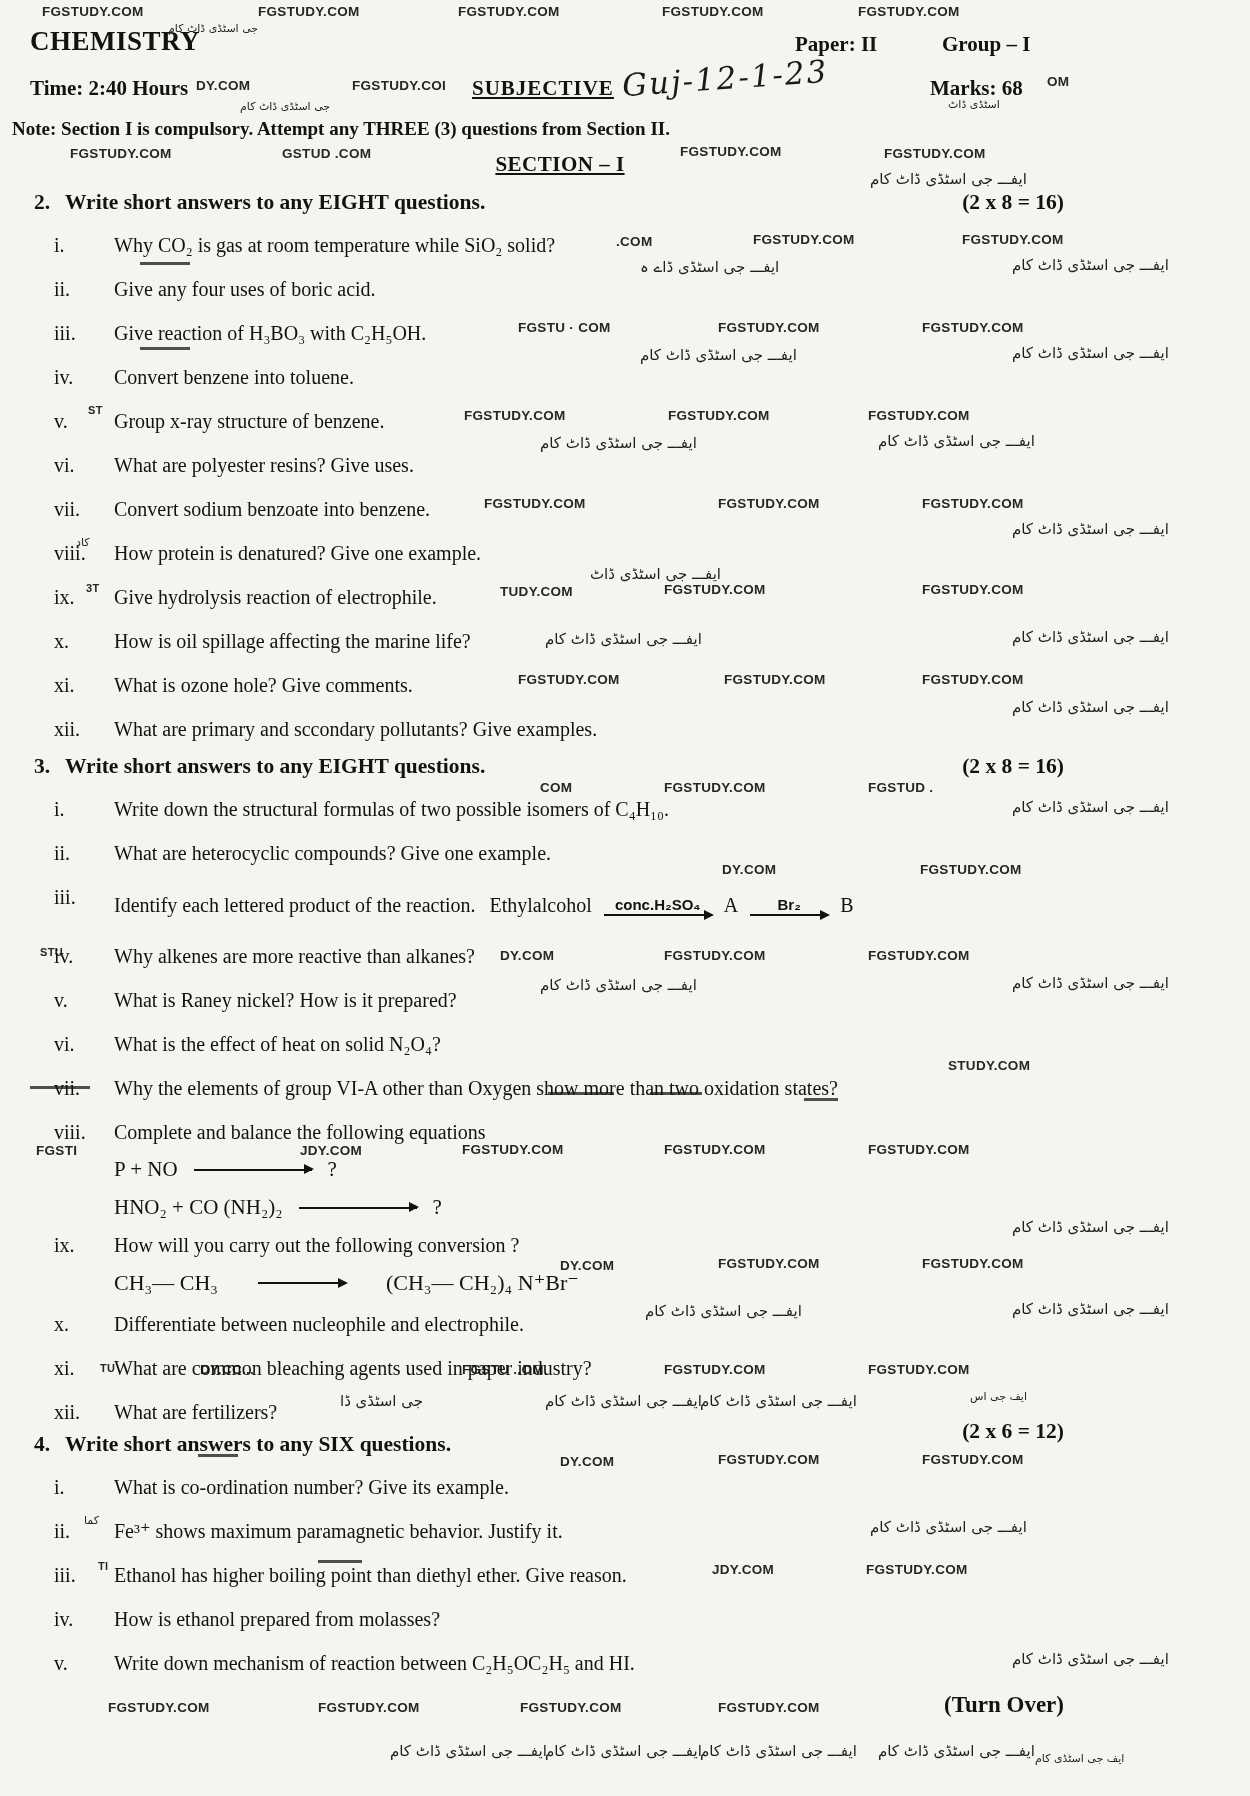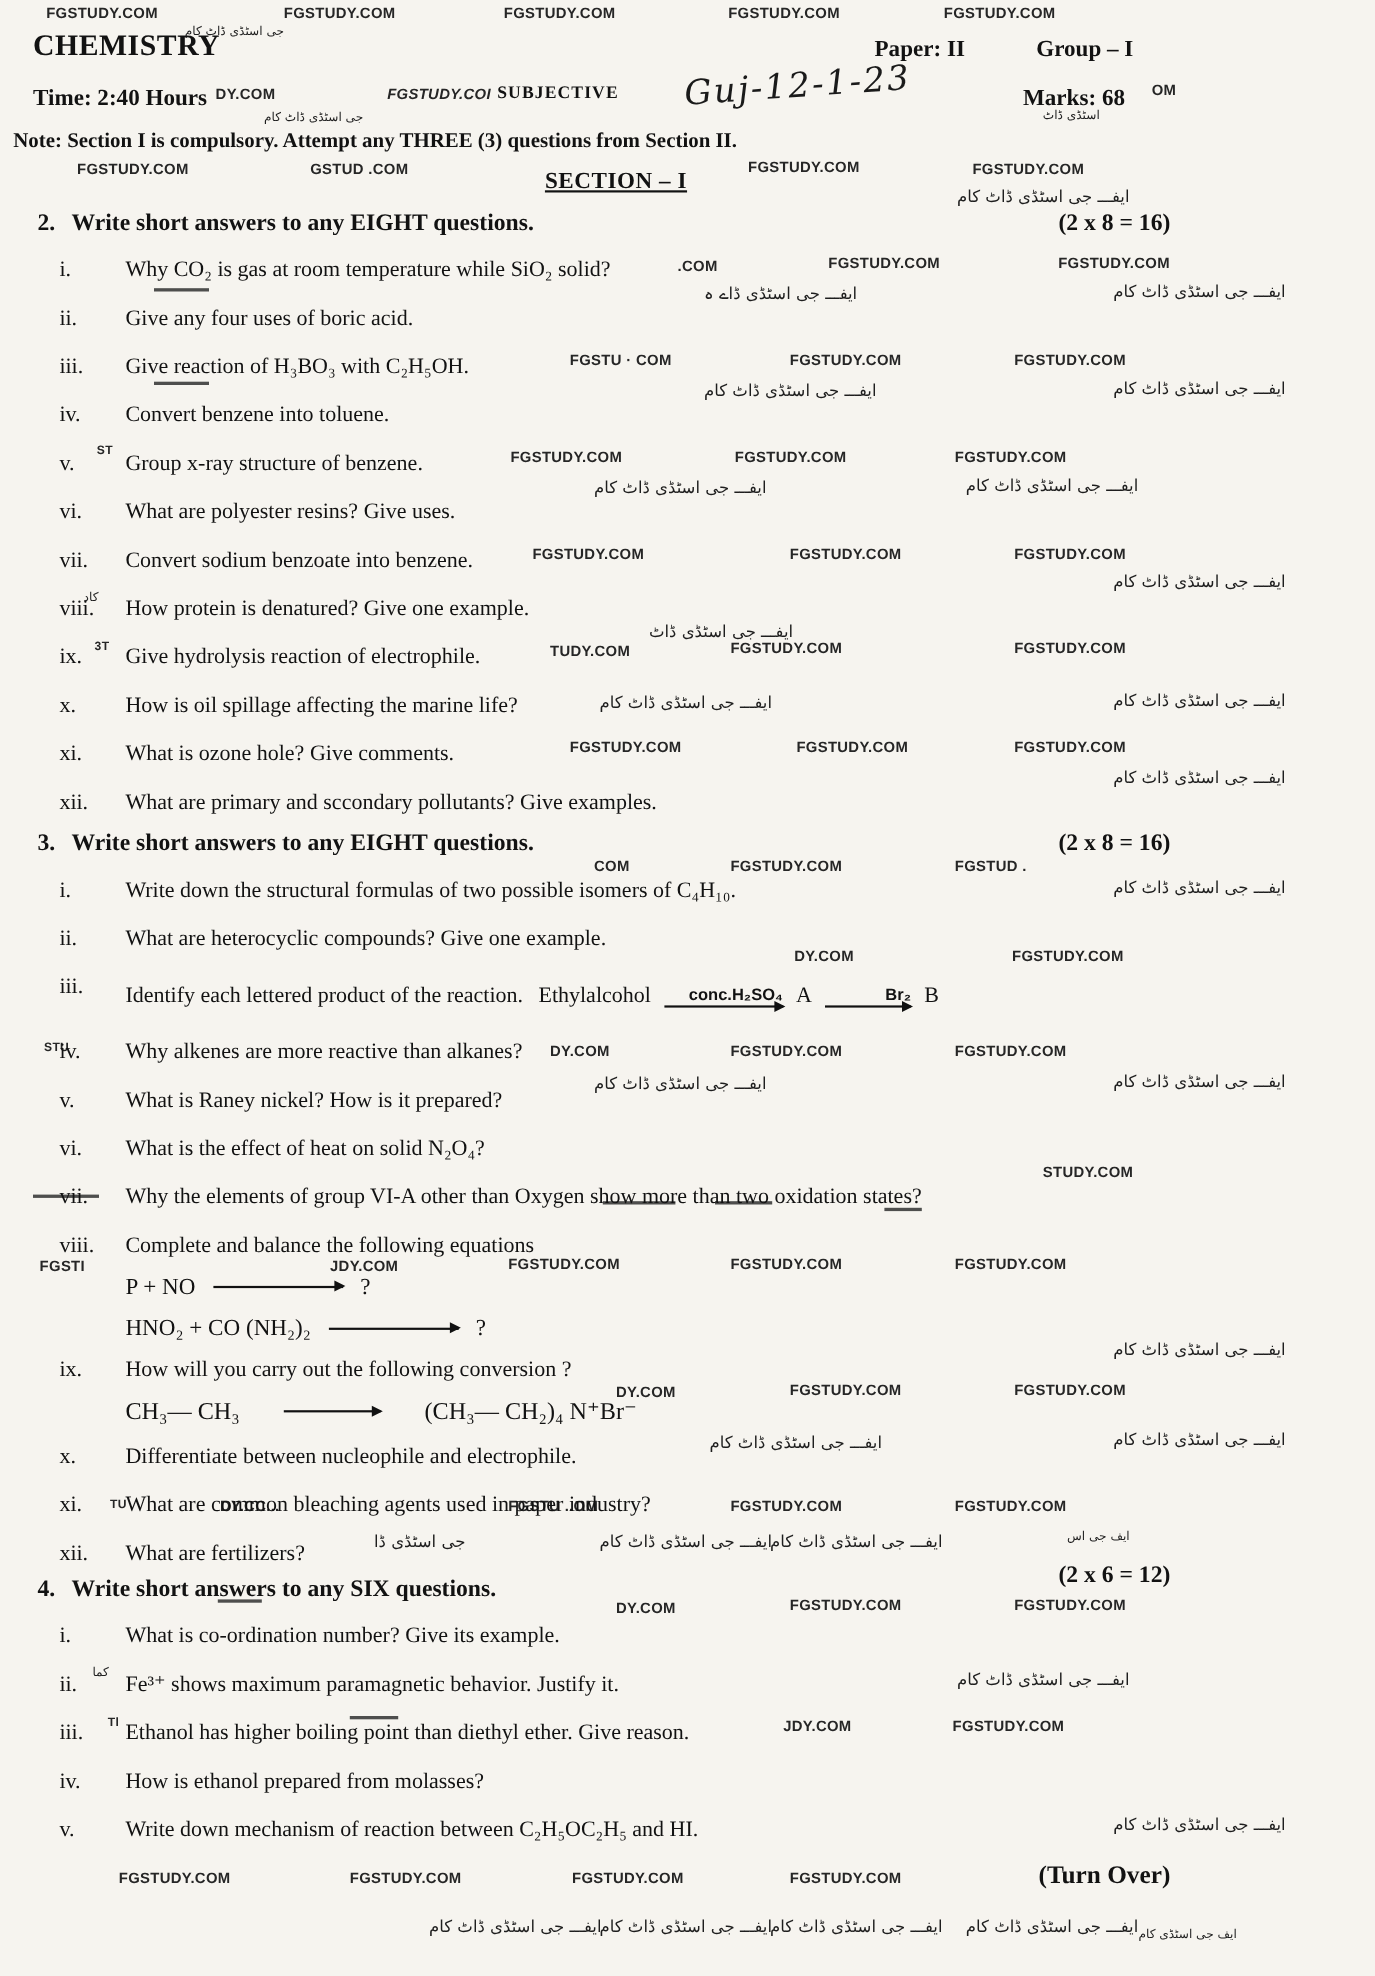--- a/index.html
+++ b/index.html
@@ -24,42 +24,42 @@
   .wm-sm { font-size:11px; }
   .scan-mark { position:absolute; height:2.5px; background:#303030; opacity:.85; }
   
   .content { position:absolute; inset:0; z-index:2; }
   .abs { position:absolute; }
   .subject { left:30px; top:26px; font-size:27px; font-weight:700; letter-spacing:.5px; }
   .class-line { left:330px; top:32px; font-size:21px; font-weight:700; }
   .paper-no { left:795px; top:32px; font-size:21px; font-weight:700; }
   .group { left:942px; top:32px; font-size:21px; font-weight:700; }
   .time { left:30px; top:76px; font-size:21px; font-weight:700; }
-  .subjective { left:452px; top:76px; font-size:16px; font-weight:700; letter-spacing:1px; }
+  .subjective { left:472px; top:76px; font-size:21px; font-weight:700; letter-spacing:1px;text-decoration:underline; }
   .handwriting {
     left:622px; top:60px; font-size:31px; font-style:italic; color:#1a1a1a;
     font-family:"DejaVu Serif",serif; transform:rotate(-4deg); letter-spacing:2px;
   }
   .marks { left:930px; top:76px; font-size:21px; font-weight:700; }
   .note { left:12px; top:118px; font-size:19px; font-weight:700; }
   .section-title { left:0; top:152px; width:1120px; text-align:center;
     font-size:21px; font-weight:700; text-decoration:underline; letter-spacing:.5px; }
   .qsection { position:absolute; left:0; width:100%; }
   .q2 { top:188px; } .q3 { top:752px; } .q4 { top:1430px; }
   .qhead { display:flex; align-items:flex-start; padding-left:34px; padding-right:186px;
     font-size:21.5px; font-weight:700; line-height:28px; margin-bottom:16px; }
   .qhead .qnum { width:31px; }
   .qhead .qmarks { margin-left:auto; white-space:nowrap; }
   .q4 .qmarks { transform:translateY(-13px);text-align:right; }
   .item { display:flex; font-size:20px; line-height:27px; margin-bottom:17px; }
   .item .rn { width:60px; margin-left:54px; }
   .item .itext { flex:1; }
   .reaction-line { display:flex; align-items:center; flex-wrap:nowrap; }
   .rx-gap { margin-left:14px; }
-  .larrow { display:inline-flex; flex-direction:column; align-items:flex-end; margin:12px 12px; transform:translateY(2px); }
+  .larrow { display:inline-flex; flex-direction:column; align-items:center; margin:12px 12px; transform:translateY(2px); }
   .larrow .lbl { font-size:15px; font-weight:700; line-height:14px; margin-bottom:2px;
     font-family:"Liberation Sans","DejaVu Sans",sans-serif; }
   .shaft { position:relative; width:108px; height:2px; background:#111; }
   .shaft::after { content:""; position:absolute; right:-2px; top:-4.5px;
     border-left:10px solid #111; border-top:5.5px solid transparent; border-bottom:5.5px solid transparent; }
   .shaft-short { width:78px; }
   .eqrow { display:flex; align-items:center; margin:0 0 11px 114px; font-size:21px; line-height:27px; }
   .eqrow:nth-of-type(2) { margin-bottom:13px; }
   .parrow { position:relative; width:118px; height:2px; background:#111; margin:0 16px; }
   .parrow::after { content:""; position:absolute; right:-2px; top:-4.5px;
@@ -75,21 +75,21 @@
 
 <div class="page">
   <div class="wm-layer" id="wm-layer">
       <span class="wm-latin" style="left: 42px; top: 4px;">FGSTUDY.COM</span>
       <span class="wm-latin" style="left: 258px; top: 4px;">FGSTUDY.COM</span>
       <span class="wm-latin" style="left: 458px; top: 4px;">FGSTUDY.COM</span>
       <span class="wm-latin" style="left: 662px; top: 4px;">FGSTUDY.COM</span>
       <span class="wm-latin" style="left: 858px; top: 4px;">FGSTUDY.COM</span>
       <span class="wm-urdu wm-sm" style="left: 168px; top: 22px;">جی اسٹڈی ڈاٹ کام</span>
       <span class="wm-latin" style="left: 196px; top: 78px;">DY.COM</span>
-      <span class="wm-latin" style="left: 352px; top: 78px; font-style: italic;">FGSTUDY.COI</span>
+      <span class="wm-latin" style="left: 352px; top: 78px;">FGSTUDY.COI</span>
       <span class="wm-latin" style="left: 1047px; top: 74px;">OM</span>
       <span class="wm-urdu wm-sm" style="left: 240px; top: 100px;">جی اسٹڈی ڈاٹ کام</span>
       <span class="wm-urdu wm-sm" style="left: 948px; top: 98px;">اسٹڈی ڈاٹ</span>
       <span class="wm-latin" style="left: 70px; top: 146px;">FGSTUDY.COM</span>
       <span class="wm-latin" style="left: 282px; top: 146px;">GSTUD .COM</span>
       <span class="wm-latin" style="left: 680px; top: 144px;">FGSTUDY.COM</span>
       <span class="wm-latin" style="left: 884px; top: 146px;">FGSTUDY.COM</span>
       <span class="wm-urdu" style="left: 870px; top: 170px;">ایفـــ جی اسٹڈی ڈاٹ کام</span>
       <span class="wm-latin" style="left: 616px; top: 234px;">.COM</span>
       <span class="wm-latin" style="left: 753px; top: 232px;">FGSTUDY.COM</span>

